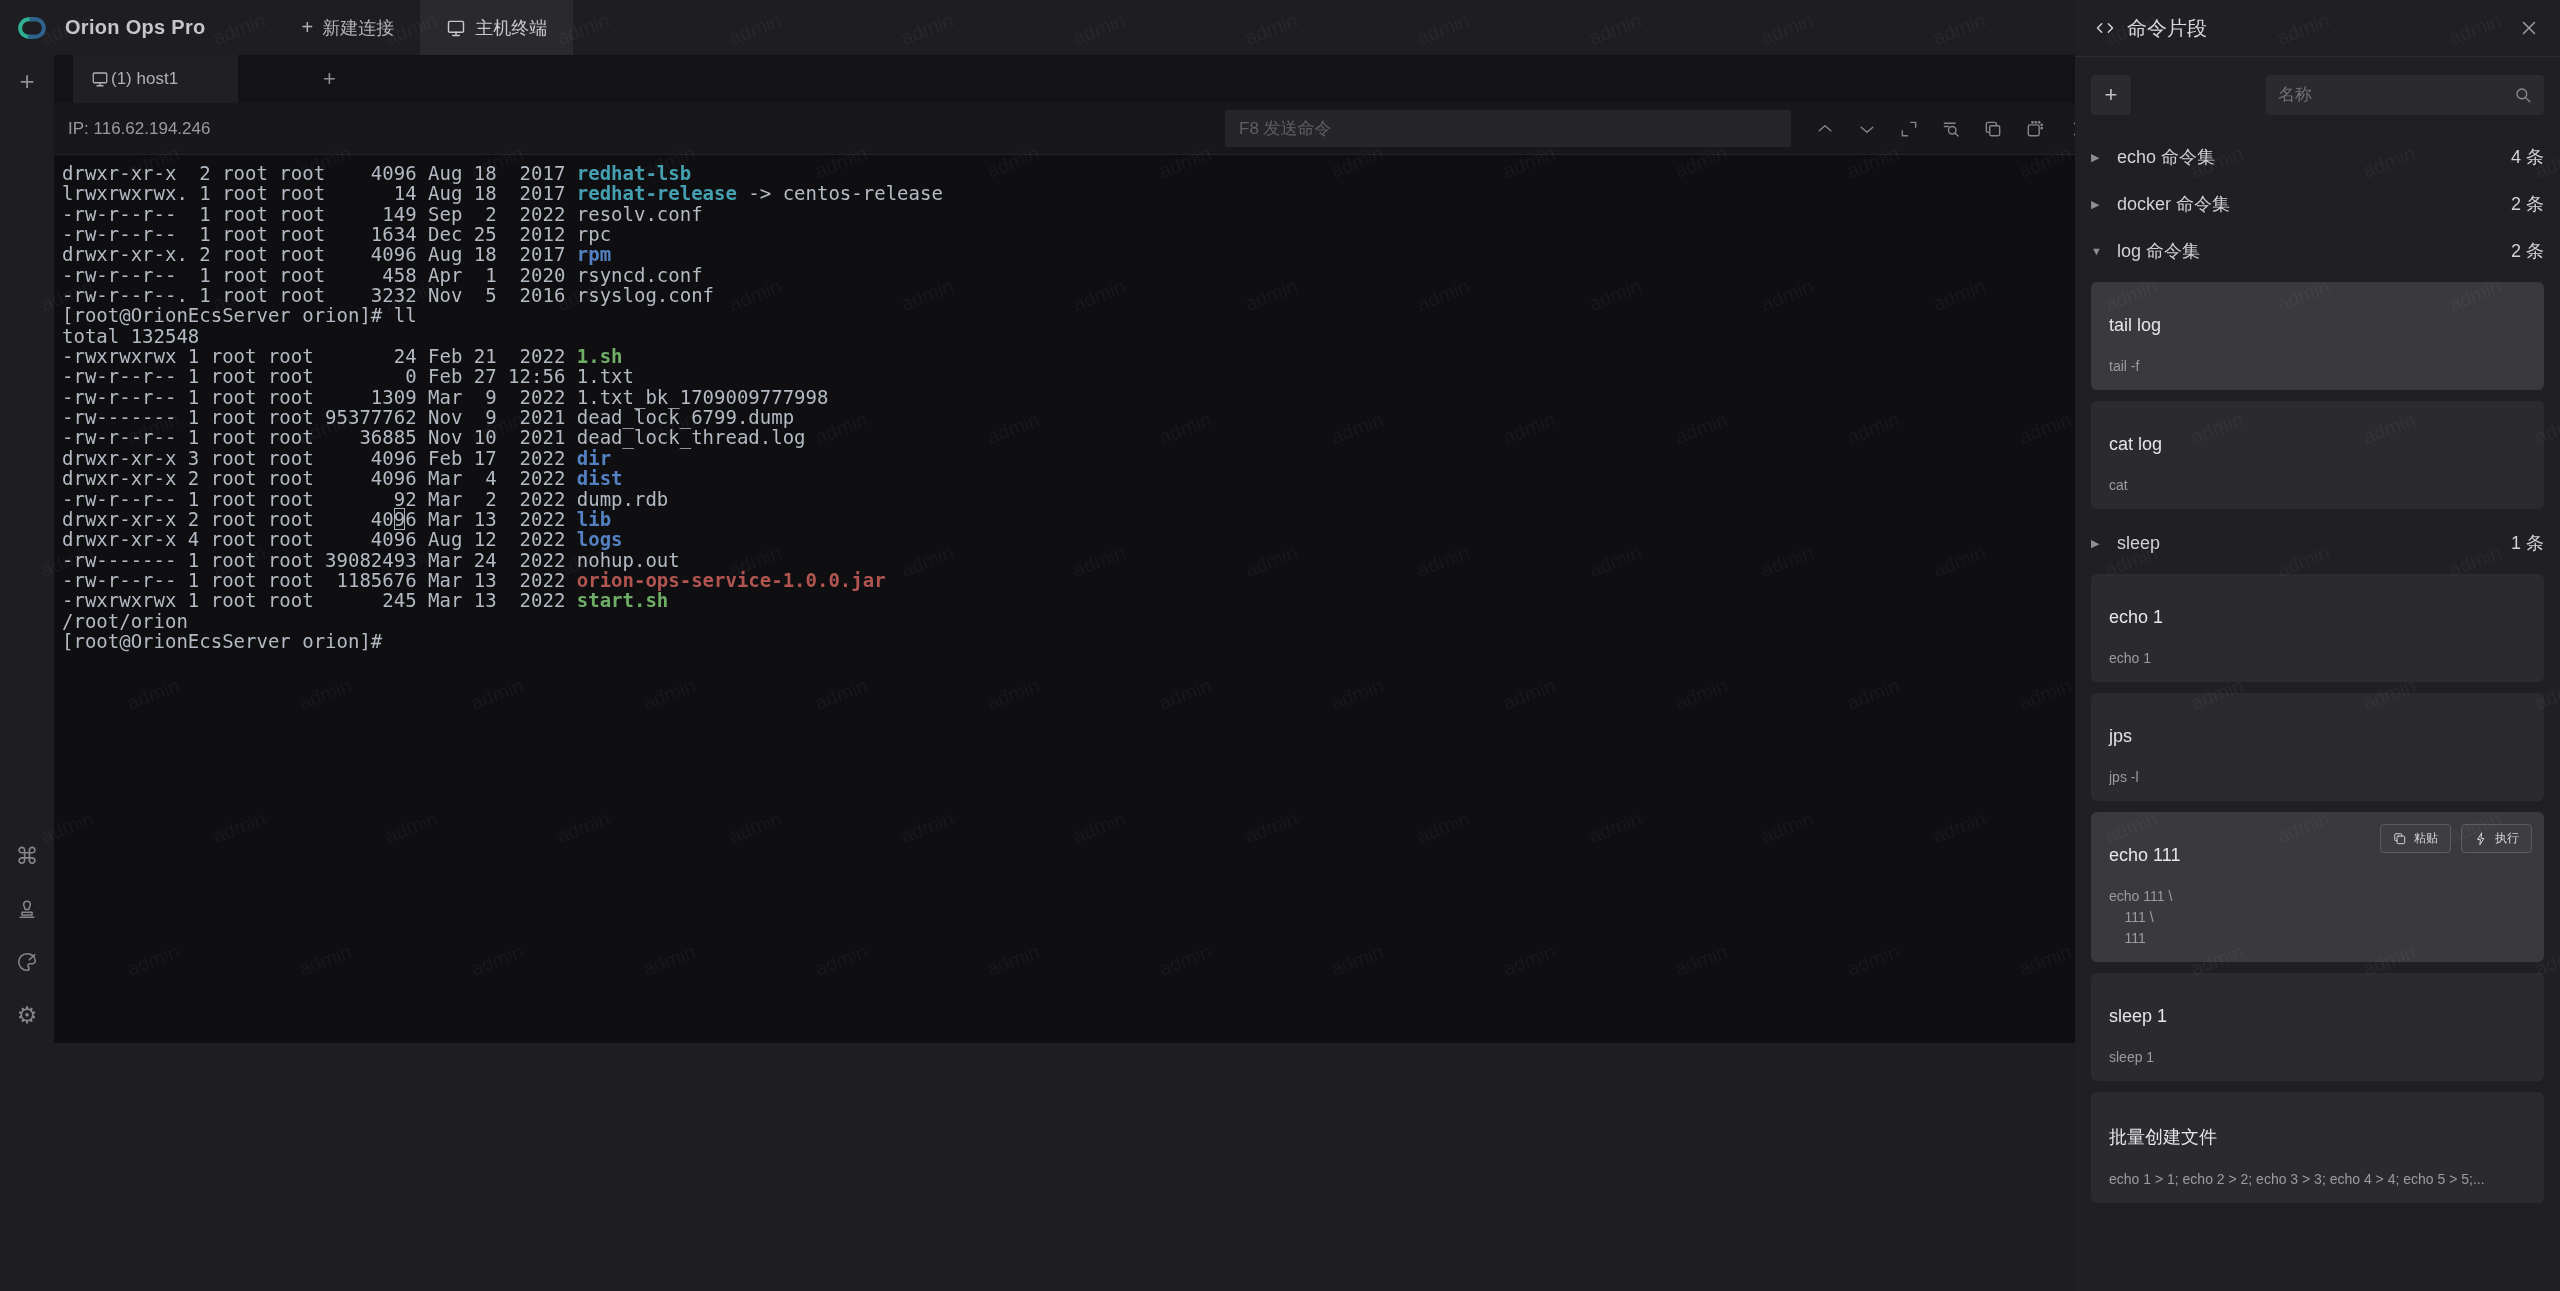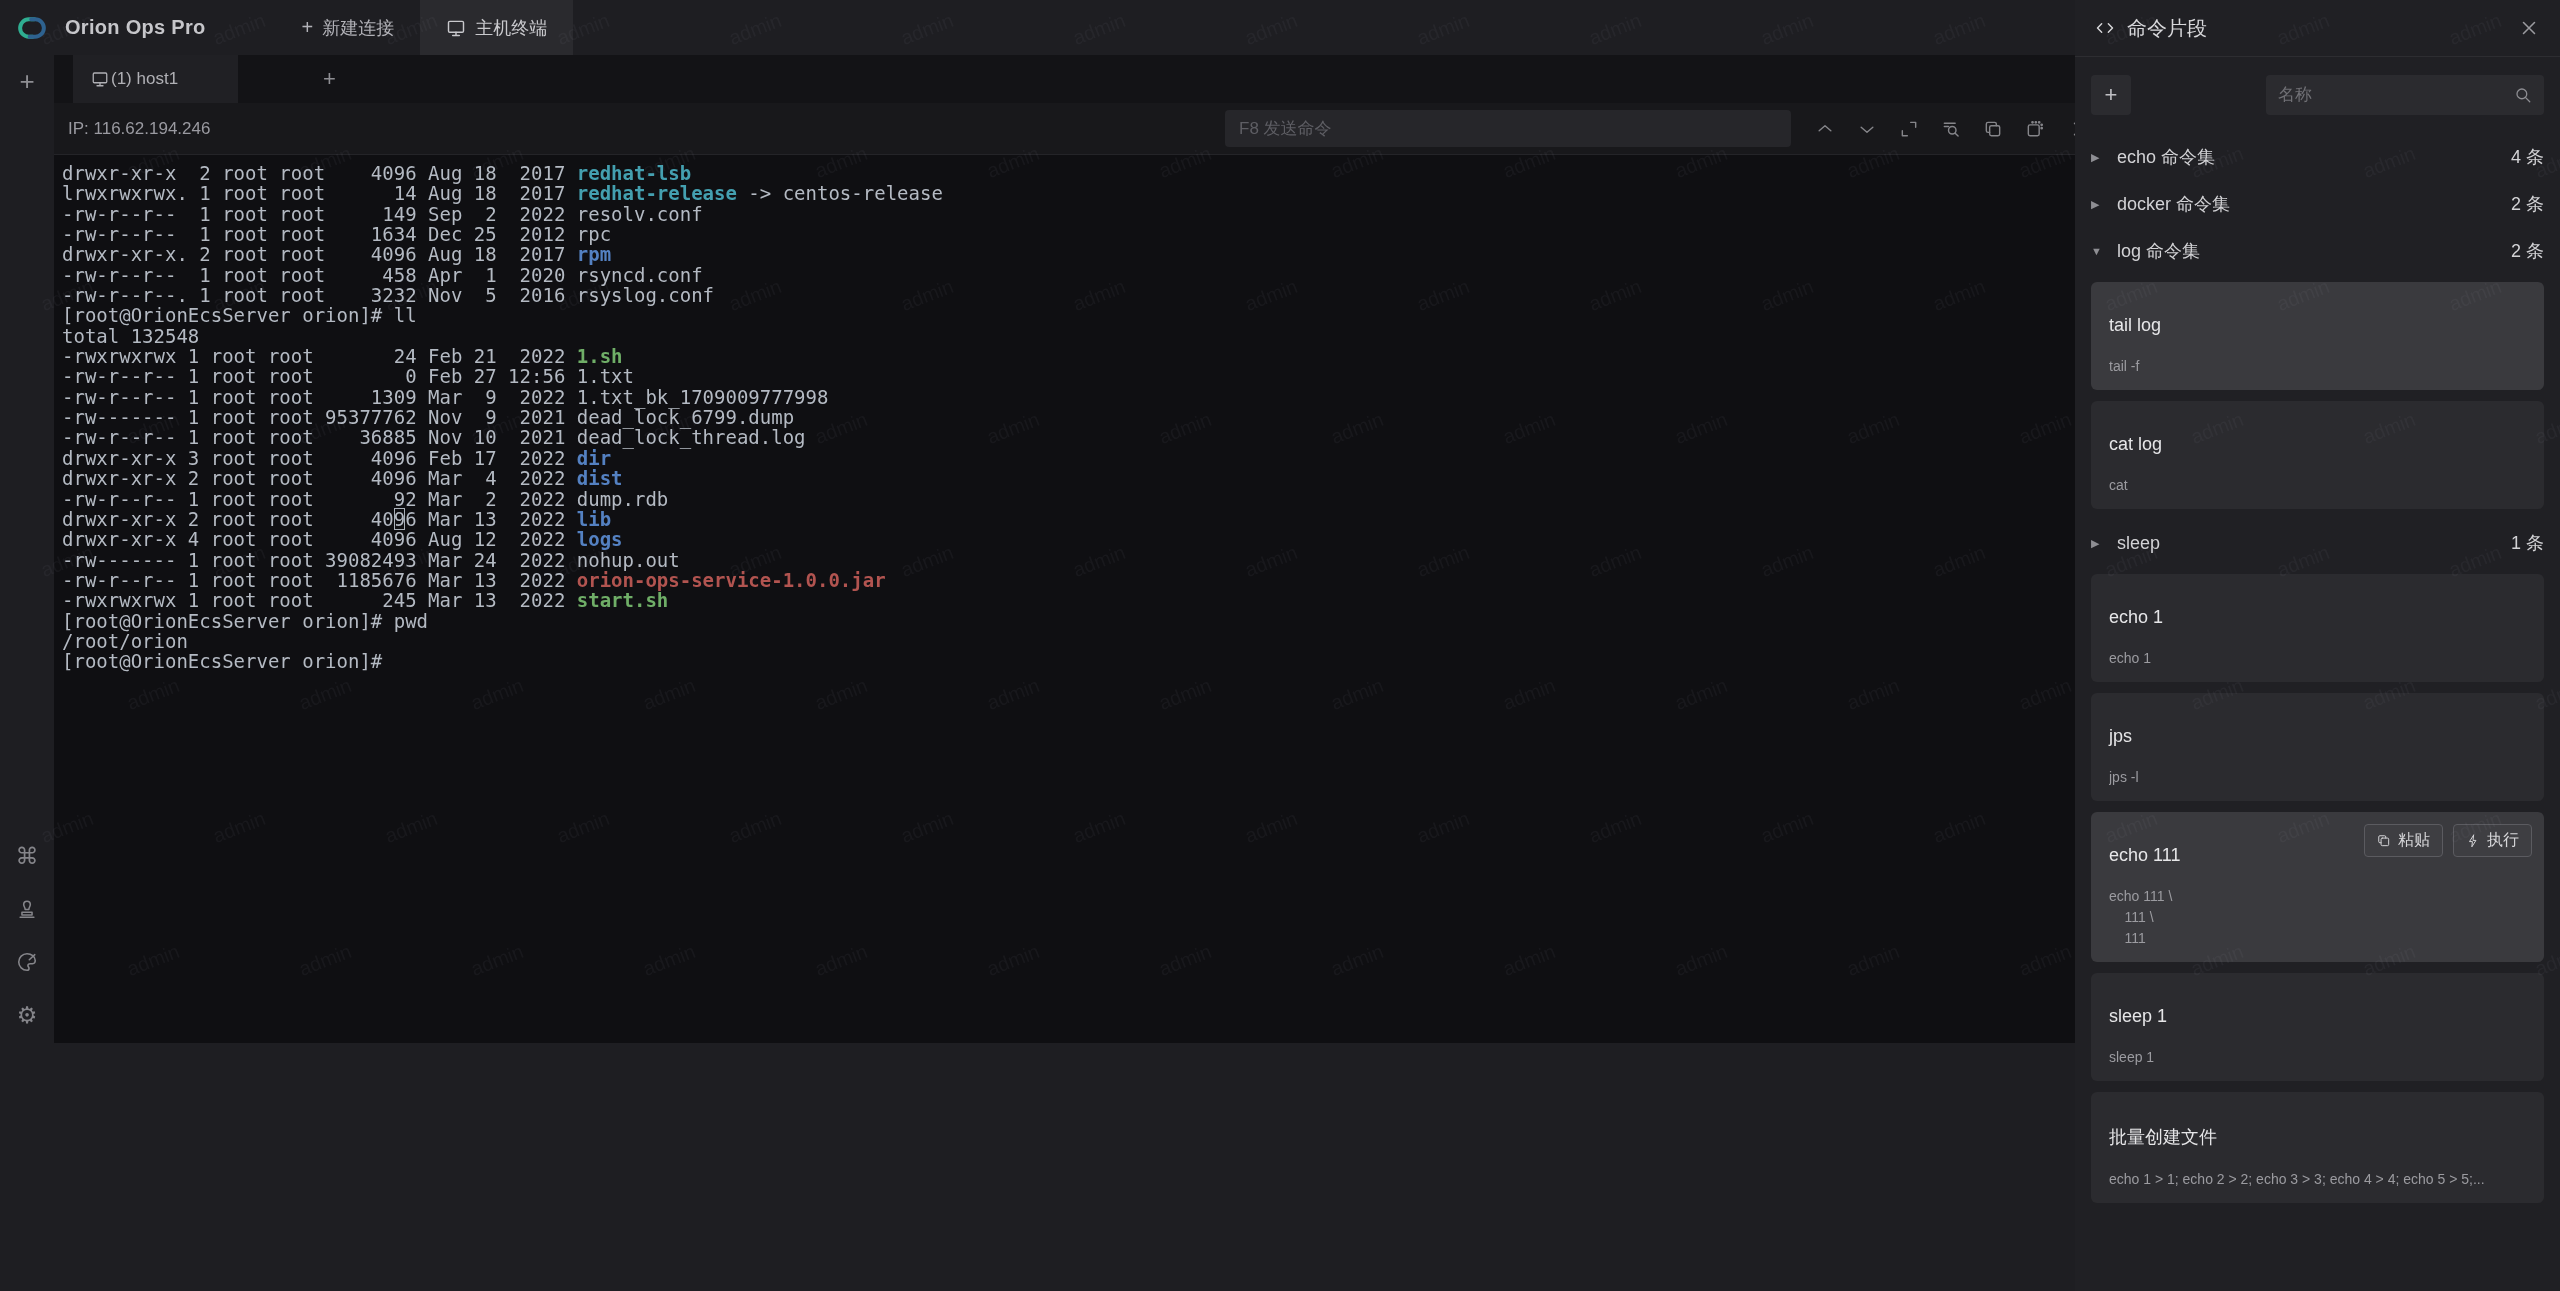--- a/index.html
+++ b/index.html
@@ -74,21 +74,21 @@
   .s-caret { width:14px; font-size:11px; color:#8e8e93; flex:0 0 auto; }
   .s-glabel { margin-left:12px; }
   .s-count { margin-left:auto; font-size:18px; color:#d2d2d5; }
   .s-card { position:relative; background:#2b2b2f; border-radius:6px; padding:33px 18px 13px 18px; margin:8px 0 11px 0; cursor:pointer; }
   .s-card.hl { background:#3a3a3e; }
   .s-card-title { color:#e6e6e8; font-size:18px; }
   .s-card-cmd { margin-top:20px; color:#9b9ba0; font-size:14px; line-height:21px; white-space:pre-wrap;
     overflow:hidden; text-overflow:ellipsis; }
   .card-actions { position:absolute; top:12px; right:12px; display:flex; gap:10px; }
   .card-btn { display:flex; align-items:center; gap:7px; background:#3e3e42; border:1px solid #5b5b60; border-radius:4px;
-    color:#d6d6d9; font-size:16px; padding:5px 12px; cursor:pointer; font-family:inherit; }
+    color:#d6d6d9; font-size:12px; padding:5px 12px; cursor:pointer; font-family:inherit; }
   .card-btn svg { width:14px; height:14px; }
 
   
   .wm-layer { position:absolute; inset:0; pointer-events:none; z-index:50; overflow:hidden; }
   .wm { position:absolute; color:rgba(205,205,210,0.05); font-size:20px; transform:rotate(-21deg); white-space:nowrap; }
 </style>
 </head>
 <body>
 
 <div class="app">
@@ -203,21 +203,20 @@
               <div class="tl"><span>-rw------- 1 root root 95377762 Nov  9  2021 dead_lock_6799.dump</span></div>
               <div class="tl"><span>-rw-r--r-- 1 root root    36885 Nov 10  2021 dead_lock_thread.log</span></div>
               <div class="tl"><span>drwxr-xr-x 3 root root     4096 Feb 17  2022 </span><span class="c-dir">dir</span></div>
               <div class="tl"><span>drwxr-xr-x 2 root root     4096 Mar  4  2022 </span><span class="c-dir">dist</span></div>
               <div class="tl"><span>-rw-r--r-- 1 root root       92 Mar  2  2022 dump.rdb</span></div>
               <div class="tl"><span>drwxr-xr-x 2 root root     40</span><span class="c-cur">9</span><span>6 Mar 13  2022 </span><span class="c-dir">lib</span></div>
               <div class="tl"><span>drwxr-xr-x 4 root root     4096 Aug 12  2022 </span><span class="c-dir">logs</span></div>
               <div class="tl"><span>-rw------- 1 root root 39082493 Mar 24  2022 nohup.out</span></div>
               <div class="tl"><span>-rw-r--r-- 1 root root  1185676 Mar 13  2022 </span><span class="c-arch">orion-ops-service-1.0.0.jar</span></div>
               <div class="tl"><span>-rwxrwxrwx 1 root root      245 Mar 13  2022 </span><span class="c-exec">start.sh</span></div>
-              <div class="tl"><span>[root@OrionEcsServer orion]# pwd</span></div>
               <div class="tl"><span>/root/orion</span></div>
               <div class="tl"><span>[root@OrionEcsServer orion]# </span></div>
             </div>
         </div>
 
       </div>
     </div>
   </div>
 
   <div class="panel">

